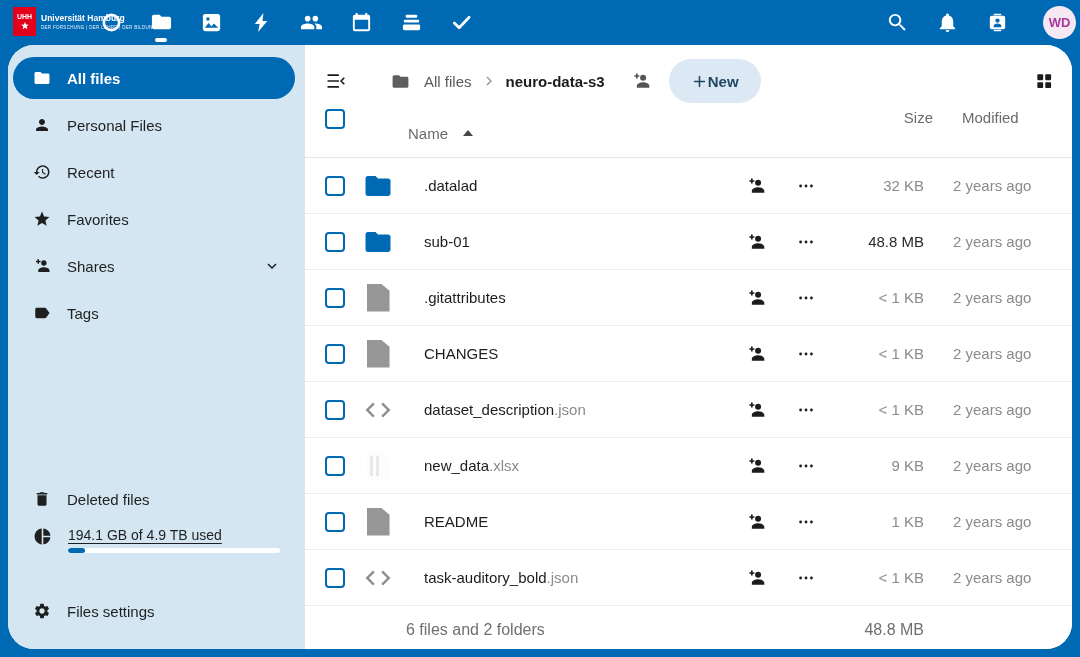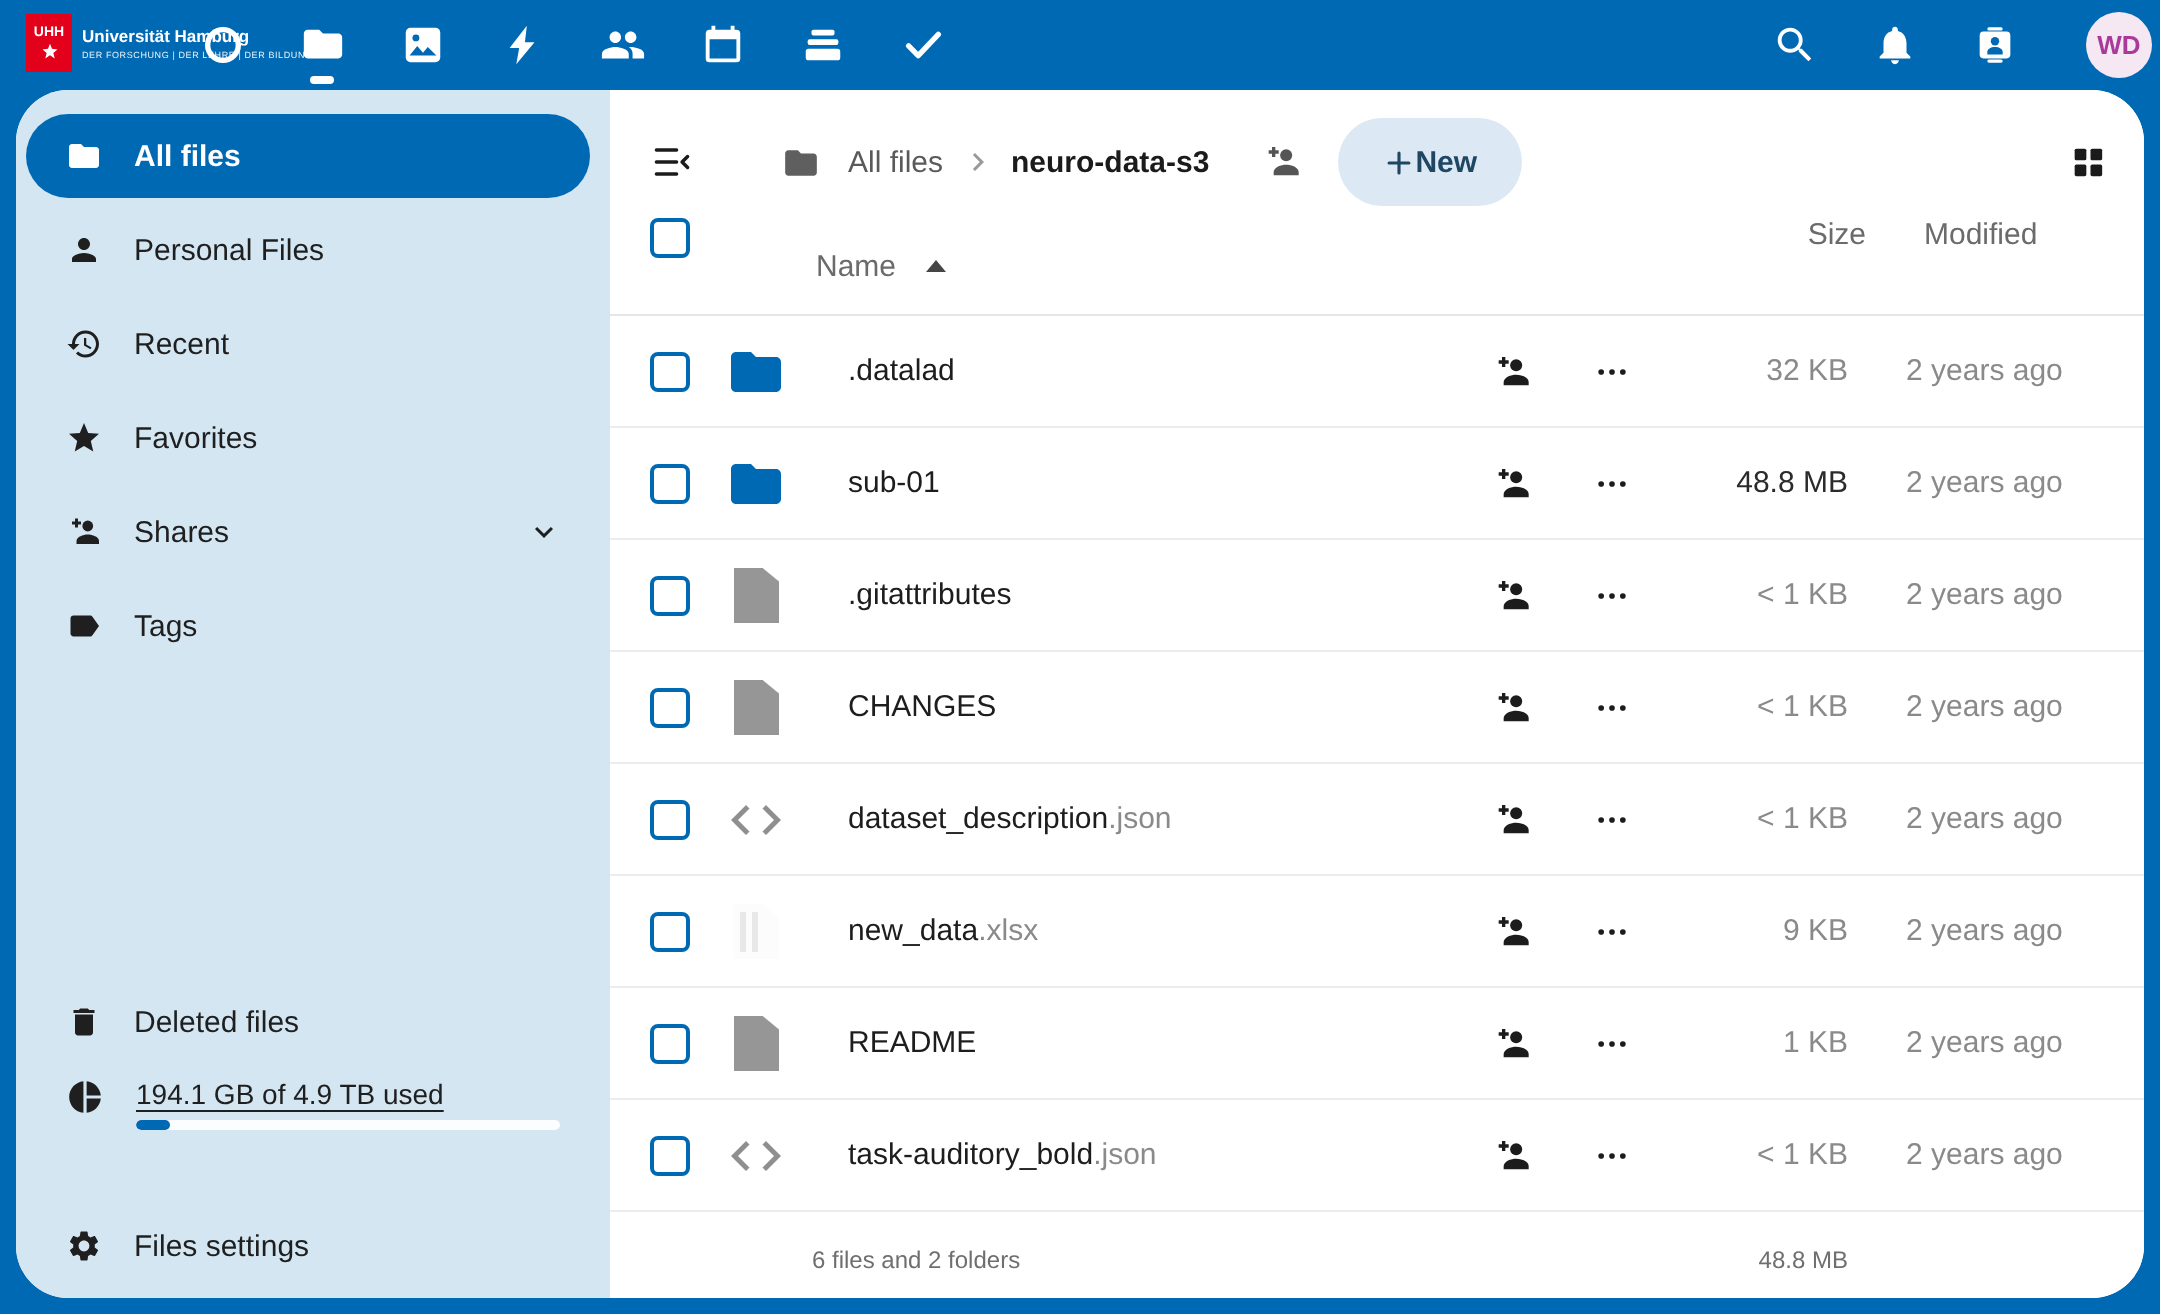--- a/index.html
+++ b/index.html
@@ -28,21 +28,21 @@
   
   .app-frame{position:absolute;top:45px;left:8px;width:1064px;height:604px;border-radius:26px;
     overflow:hidden;display:flex;background:#fff}
   
   .sidebar{width:297px;flex:none;background:#d3e6f2;display:flex;flex-direction:column;padding-top:12px;box-sizing:border-box}
   .nav-item{height:42px;margin:0 10px 5px 5px;border-radius:21px;display:flex;align-items:center;
     padding:0 14px 0 20px;gap:16px;color:#1f1f1f;font-size:15px;font-weight:400;cursor:pointer;flex:none}
   .nav-item svg{width:18px;height:18px;flex:none}
   .nav-item.active{background:#0069b4;color:#fff;font-weight:600}
   .nav-chevron{margin-left:auto;display:flex}
-  .sidebar-bottom{margin-top:auto;display:flex;flex-direction:column}
+  .sidebar-bottom{margin-top:auto;padding-bottom:12px;display:flex;flex-direction:column}
   .quota{height:58px;display:flex;align-items:flex-start;margin:2px 10px 5px 5px;padding:0 14px 0 20px;gap:16px;cursor:pointer}
   .quota svg{width:19px;height:19px;flex:none}
   .quota-col{display:flex;flex-direction:column}
   .quota-text{font-size:14px;color:#1f1f1f;text-decoration:underline;text-underline-offset:3px}
   .quota-bar{width:212px;height:5px;background:rgba(255,255,255,.9);border-radius:3px;margin-top:5px;overflow:hidden}
   .quota-fill{height:100%;background:#0069b4;border-radius:3px}
   
   .main{flex:1;display:flex;flex-direction:column;background:#fff;min-width:0}
   .main-header{height:56px;margin-top:8px;display:flex;align-items:center;padding:0 18px 0 20px;flex:none}
   .icon-btn{background:none;border:none;padding:0;display:flex;align-items:center;justify-content:center;cursor:pointer;color:#1b1b1b}
@@ -72,21 +72,21 @@
   .action-cell{width:50px;display:flex;justify-content:center;color:#1c1c1c;cursor:pointer;background:none;border:none;align-items:center}
   .size-cell{width:93px;text-align:right;color:#8a8a8a}
   .size-cell.strong{color:#2b2b2b}
   .mod-cell{width:79px;padding-left:29px;color:#8a8a8a;white-space:nowrap}
   .doc-icon{width:23px;height:28px;background:#969696;
     clip-path:polygon(0 0,62% 0,100% 26%,100% 100%,0 100%)}
   .xlsx-icon{width:23px;height:28px;background:#fcfcfc;position:relative;
     clip-path:polygon(0 0,62% 0,100% 26%,100% 100%,0 100%)}
   .xlsx-icon i{position:absolute;top:4px;width:3px;height:20px;background:#e8e8e8}
   .xlsx-icon i.b1{left:3px}.xlsx-icon i.b2{left:9px}
-  .tfooter{height:47px;display:flex;align-items:center;color:#6f6f6f;font-size:12px;
+  .tfooter{height:47px;display:flex;align-items:center;color:#6f6f6f;font-size:16px;
     padding:0 40px 0 101px;flex:none}
   .tfooter .sum{flex:1}
   .tfooter .total{width:93px;text-align:right;margin-right:108px}
 </style>
 </head>
 <body>
 
 <div class="topbar">
   <div class="logo">
     <div class="logo-box">

